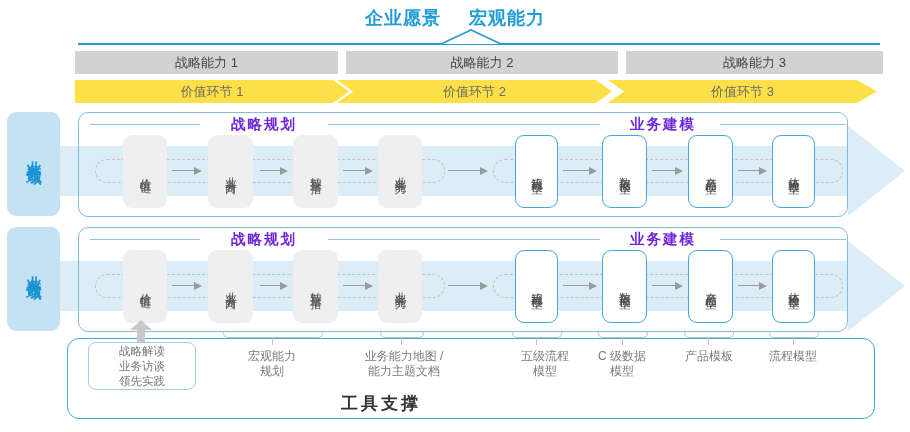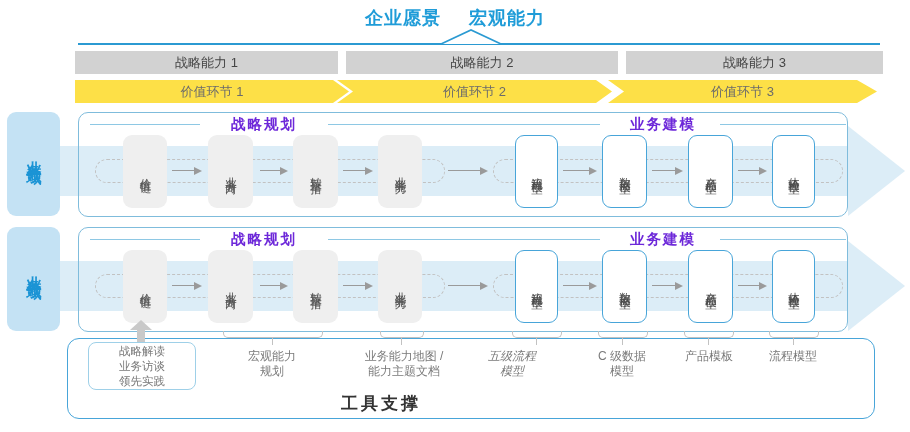--- a/index.html
+++ b/index.html
@@ -93,21 +93,21 @@
            border-radius:0 0 5px 5px;box-sizing:border-box;}
   .stem{top:338px;height:7px;width:1px;background:#c2c2c2;}
   .g1b{left:223px;width:100px;} .g1s{left:272px;}
   .g2b{left:380px;width:44px;}  .g2s{left:401px;}
   .g3b{left:512px;width:50px;}  .g3s{left:536px;}
   .g4b{left:598px;width:50px;}  .g4s{left:622px;}
   .g5b{left:684px;width:50px;}  .g5s{left:708px;}
   .g6b{left:769px;width:50px;}  .g6s{left:793px;}
 
   .note{top:349px;width:130px;text-align:center;font-size:12px;line-height:15px;color:#7a7a7a;}
-  .n1{left:207px;} .n2{left:339px;} .n3{left:447px;font-style:italic;} .n4{left:557px;} .n5{left:644px;} .n6{left:728px;}
+  .n1{left:207px;} .n2{left:339px;} .n3{left:480px;} .n4{left:557px;} .n5{left:644px;} .n6{left:728px;}
 </style>
 </head>
 <body>
 
 <div class="abs top-title">
   <span class="t1">企业愿景</span><span>宏观能力</span>
 </div>
 <div class="abs vision-line"></div>
 <svg class="abs caret-svg" width="64" height="19" viewBox="0 0 64 19">
   <path d="M2,17 L32,3 L62,17" fill="#ffffff" stroke="#2b9ad2" stroke-width="1.6"></path>

